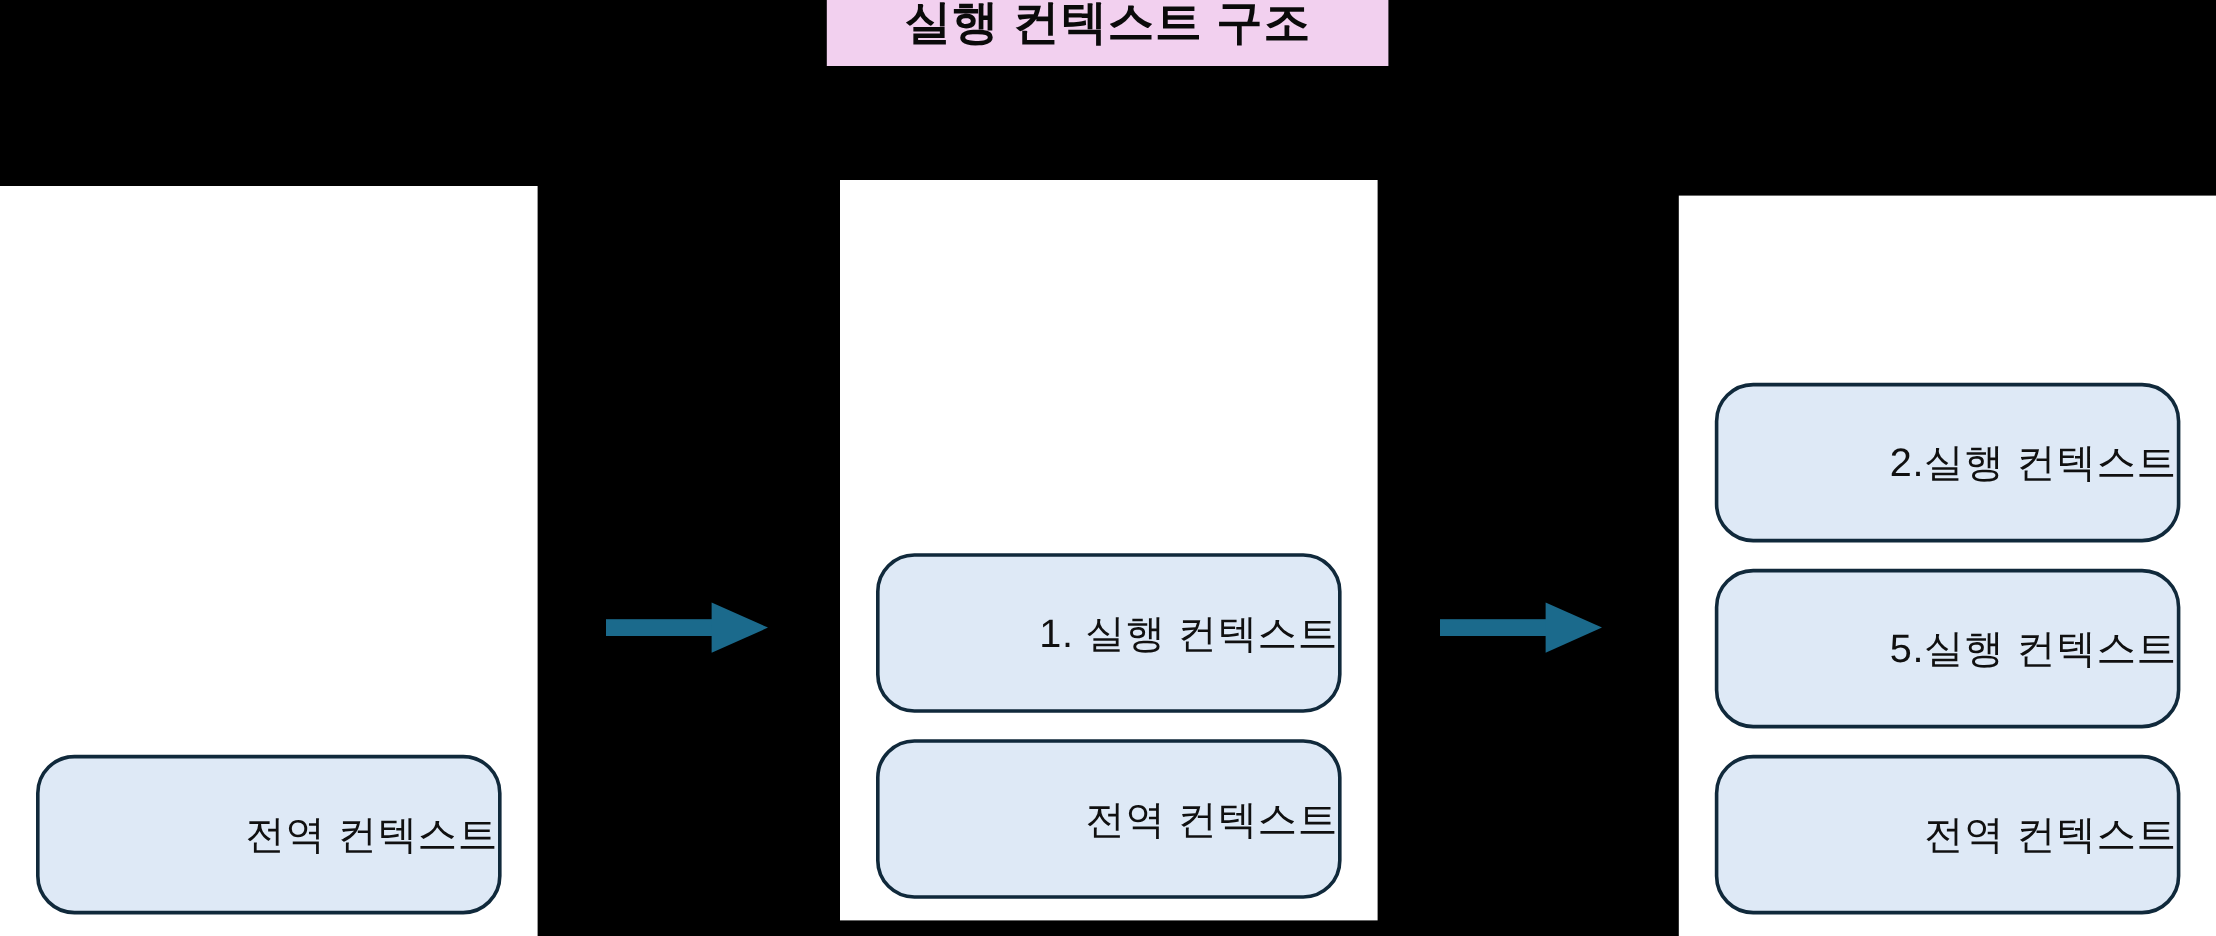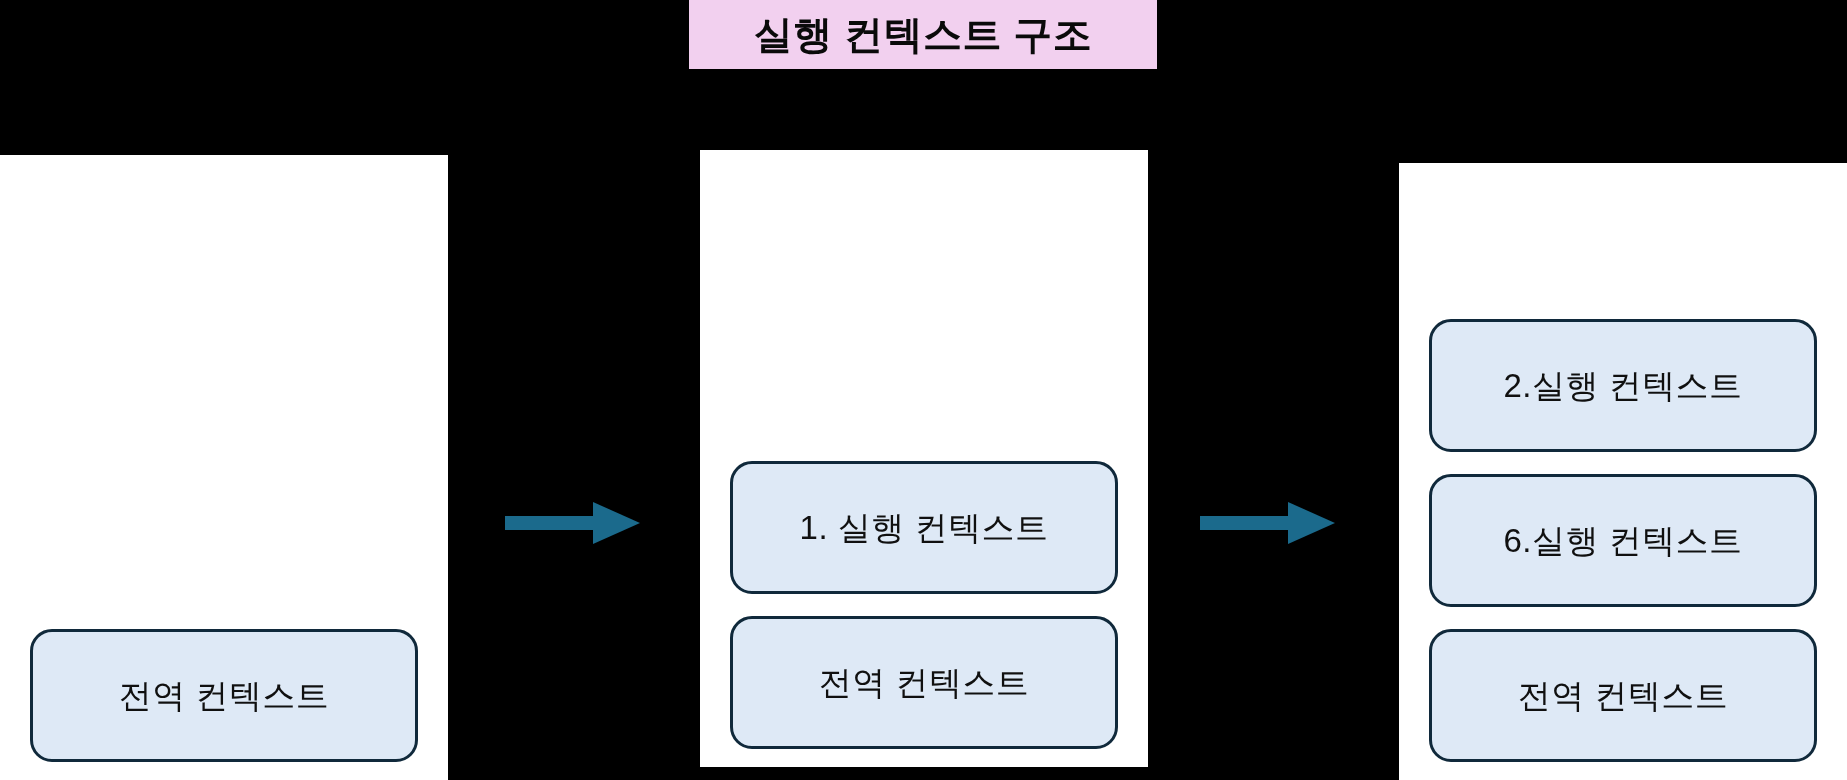--- a/index.html
+++ b/index.html
@@ -16,24 +16,24 @@
     font-family: "Liberation Sans", "DejaVu Sans", sans-serif;
     -webkit-font-smoothing: antialiased;
   }
 
   
   .title-banner {
     position: absolute;
     left: 689px;
     top: 0px;
     width: 468px;
-    height: 69px;
+    height: 55px;
     background: #F2D0EF;
     display: flex;
-    align-items: center;
+    align-items: flex-start;
     justify-content: center;
     box-sizing: border-box;
   }
   .title-banner .title-text {
     font-size: 39px;
     font-weight: 700;
     color: #0A0A0A;
     letter-spacing: 0.5px;
     white-space: nowrap;
     line-height: 1;
@@ -69,25 +69,25 @@
     width: 100%;
     padding: 0 30px 18px 30px;
     box-sizing: border-box;
     gap: 22px;
   }
 
   
   .ctx-box {
     background: #DEE9F6;
     border: 3px solid #10293B;
-    border-radius: 22px;
+    border-radius: 32px;
     height: 133px;
     display: flex;
     align-items: center;
-    justify-content: center;
+    justify-content: flex-end;
     box-sizing: border-box;
   }
   .ctx-box .ctx-label {
     font-size: 33px;
     color: #101010;
     white-space: nowrap;
     line-height: 1;
     letter-spacing: 0.5px;
   }
 
@@ -147,21 +147,21 @@
       </g>
     </svg>
   </div>
 
   <div class="panel p3">
     <div class="panel-stack">
       <div class="ctx-box">
         <span class="ctx-label">2.실행 컨텍스트</span>
       </div>
       <div class="ctx-box">
-        <span class="ctx-label">6.실행 컨텍스트</span>
+        <span class="ctx-label">5.실행 컨텍스트</span>
       </div>
       <div class="ctx-box">
         <span class="ctx-label">전역 컨텍스트</span>
       </div>
     </div>
   </div>
 
 </div>
 
 </body></html>

